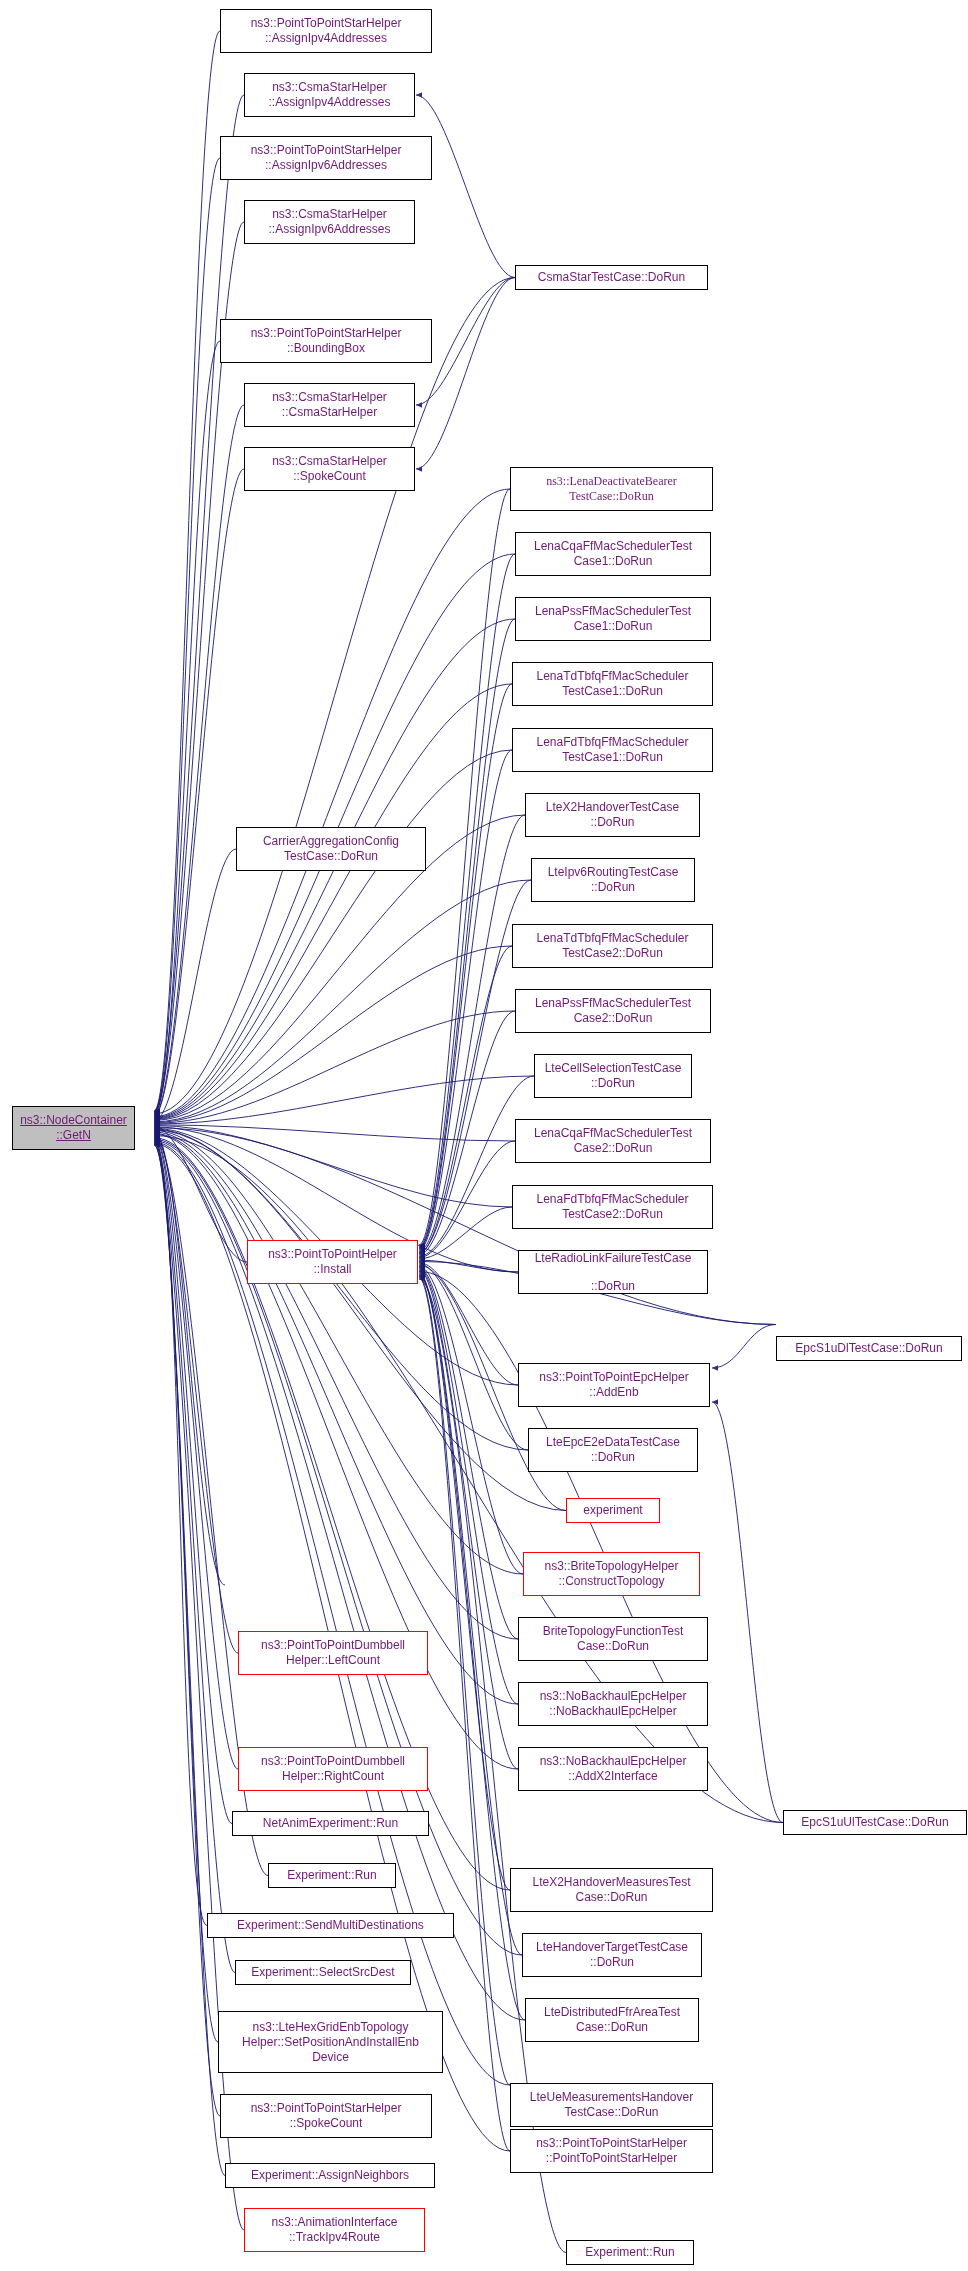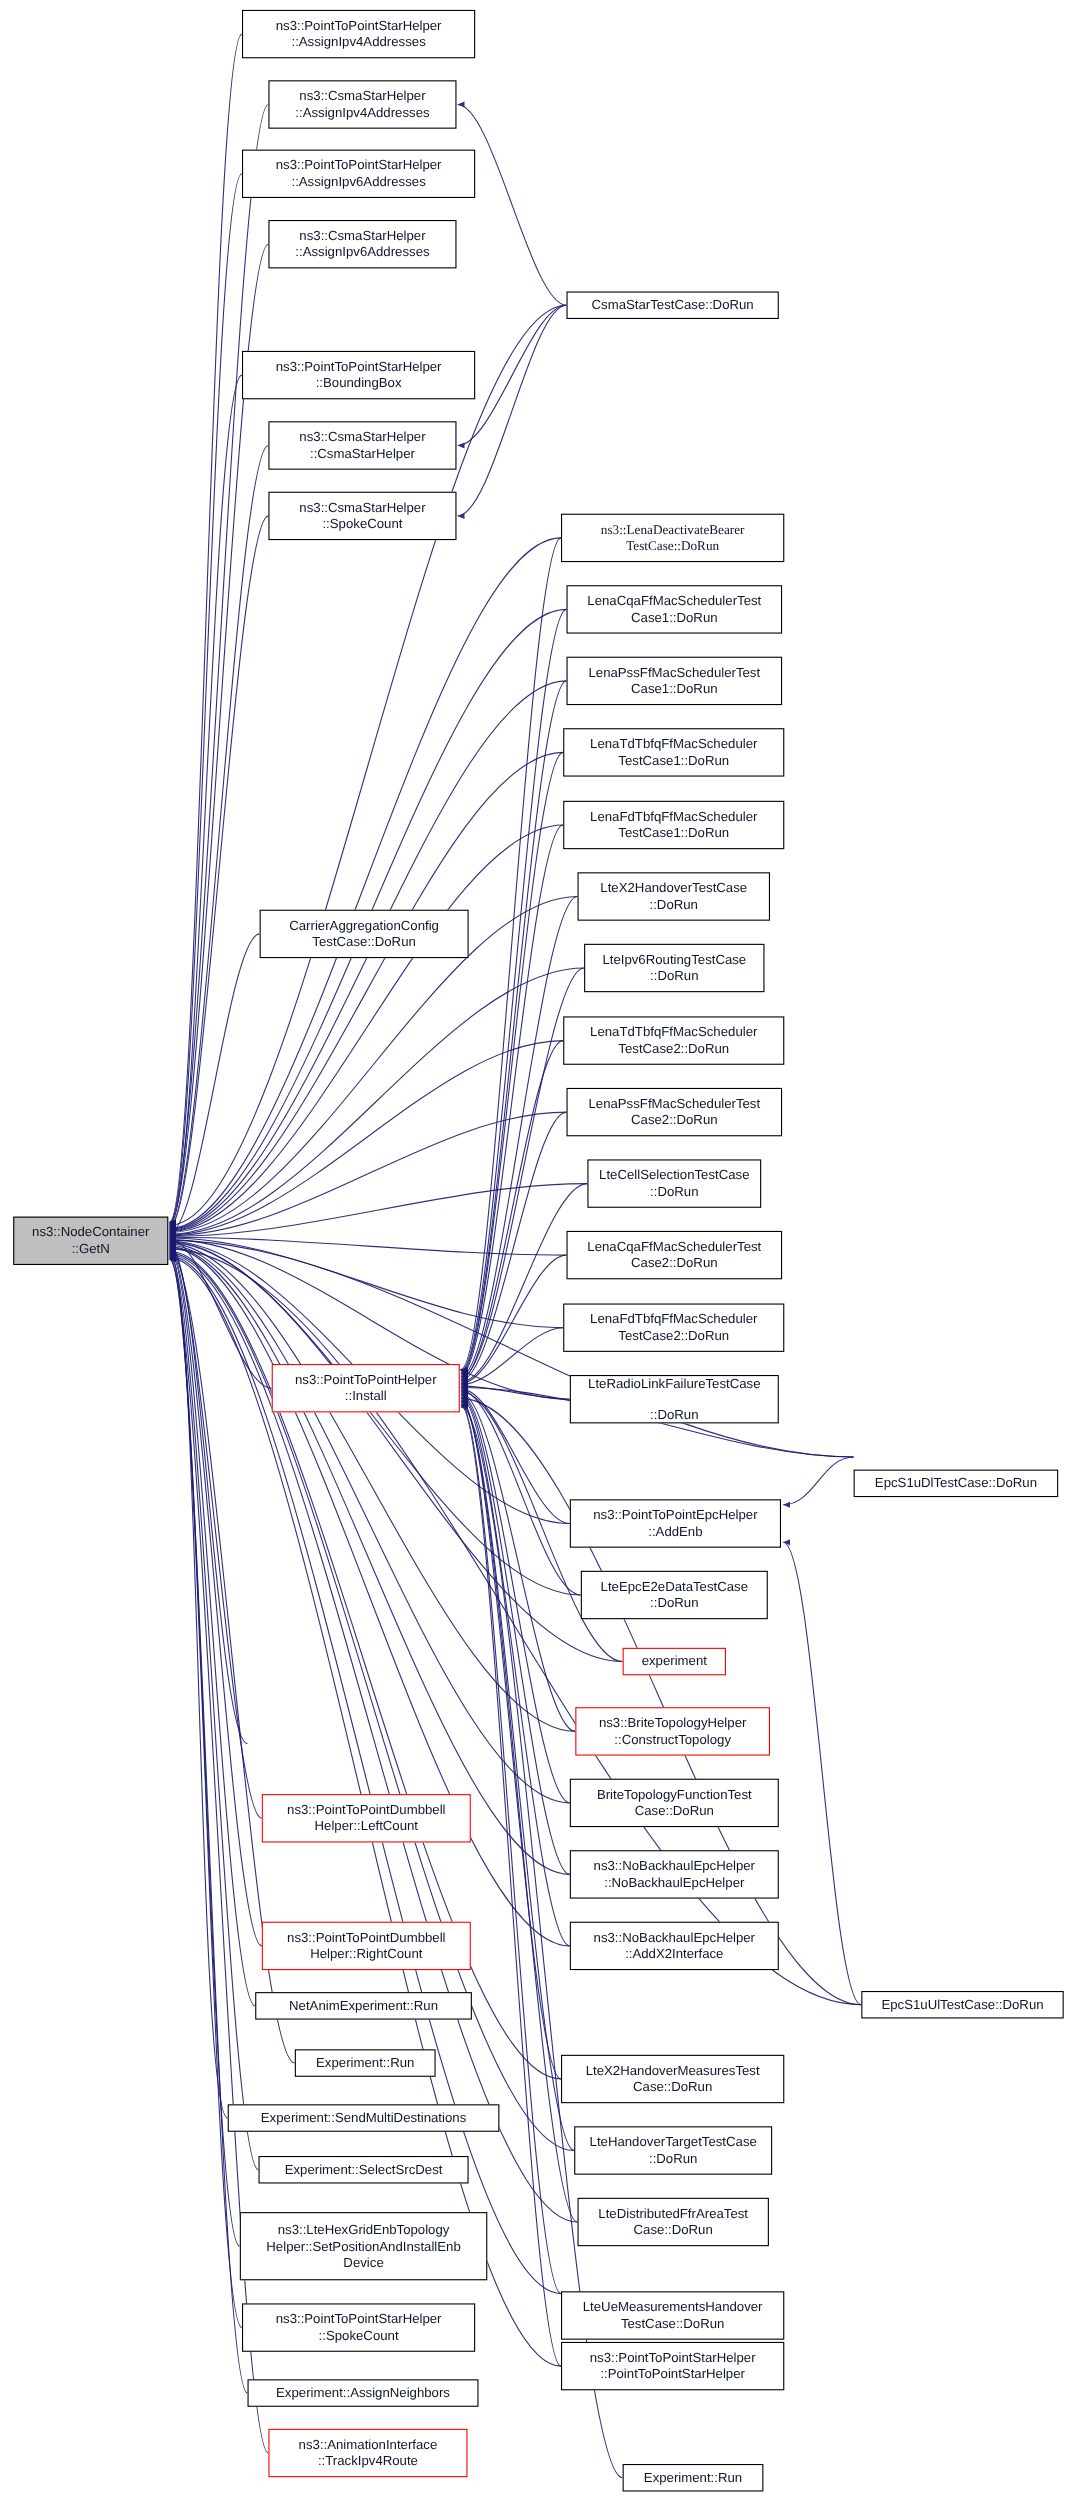--- a/index.html
+++ b/index.html
@@ -22,21 +22,21 @@
   .edge {
     fill: none;
     stroke: var(--edge-color, #191970);
     stroke-width: 1px;
     opacity: 0.9;
   }
   .node {
     position: absolute;
     background: #ffffff;
     border: 1px solid var(--node-border, #000000);
-    color: #0f172a;
+    color: #701a75;
     display: flex;
     flex-direction: column;
     justify-content: center;
     align-items: center;
     text-align: center;
     font-size: 12px;
     line-height: 15px;
     white-space: nowrap;
     overflow: hidden;
     cursor: pointer;
@@ -213,21 +213,21 @@
       <div class="line">::DoRun</div>
     </div>
     <div class="node normal" style="left: 515px; top: 1119px; width: 196px; height: 44px;">
       <div class="line">LenaCqaFfMacSchedulerTest</div>
       <div class="line">Case2::DoRun</div>
     </div>
     <div class="node normal" style="left: 512px; top: 1185px; width: 201px; height: 44px;">
       <div class="line">LenaFdTbfqFfMacScheduler</div>
       <div class="line">TestCase2::DoRun</div>
     </div>
-    <div class="node focus" style="left: 12px; top: 1106px; width: 141px; height: 44px;">
+    <div class="node focus" style="left: 12px; top: 1106px; width: 123px; height: 44px; text-decoration: underline;">
       <div class="line">ns3::NodeContainer</div>
       <div class="line">::GetN</div>
     </div>
     <div class="node red" style="left: 247px; top: 1240px; width: 171px; height: 44px;">
       <div class="line">ns3::PointToPointHelper</div>
       <div class="line">::Install</div>
     </div>
     <div class="node normal" style="left: 518px; top: 1250px; width: 190px; height: 44px; gap: 13px;">
       <div class="line">LteRadioLinkFailureTestCase</div>
       <div class="line">::DoRun</div>
@@ -283,21 +283,21 @@
       <div class="line">LteX2HandoverMeasuresTest</div>
       <div class="line">Case::DoRun</div>
     </div>
     <div class="node normal" style="left: 207px; top: 1913px; width: 247px; height: 25px;">
       <div class="line">Experiment::SendMultiDestinations</div>
     </div>
     <div class="node normal" style="left: 522px; top: 1933px; width: 180px; height: 44px;">
       <div class="line">LteHandoverTargetTestCase</div>
       <div class="line">::DoRun</div>
     </div>
-    <div class="node normal" style="left: 235px; top: 1960px; width: 191px; height: 25px;">
+    <div class="node normal" style="left: 235px; top: 1960px; width: 176px; height: 25px;">
       <div class="line">Experiment::SelectSrcDest</div>
     </div>
     <div class="node normal" style="left: 525px; top: 1998px; width: 174px; height: 44px;">
       <div class="line">LteDistributedFfrAreaTest</div>
       <div class="line">Case::DoRun</div>
     </div>
     <div class="node normal" style="left: 218px; top: 2011px; width: 225px; height: 62px;">
       <div class="line">ns3::LteHexGridEnbTopology</div>
       <div class="line">Helper::SetPositionAndInstallEnb</div>
       <div class="line">Device</div>

